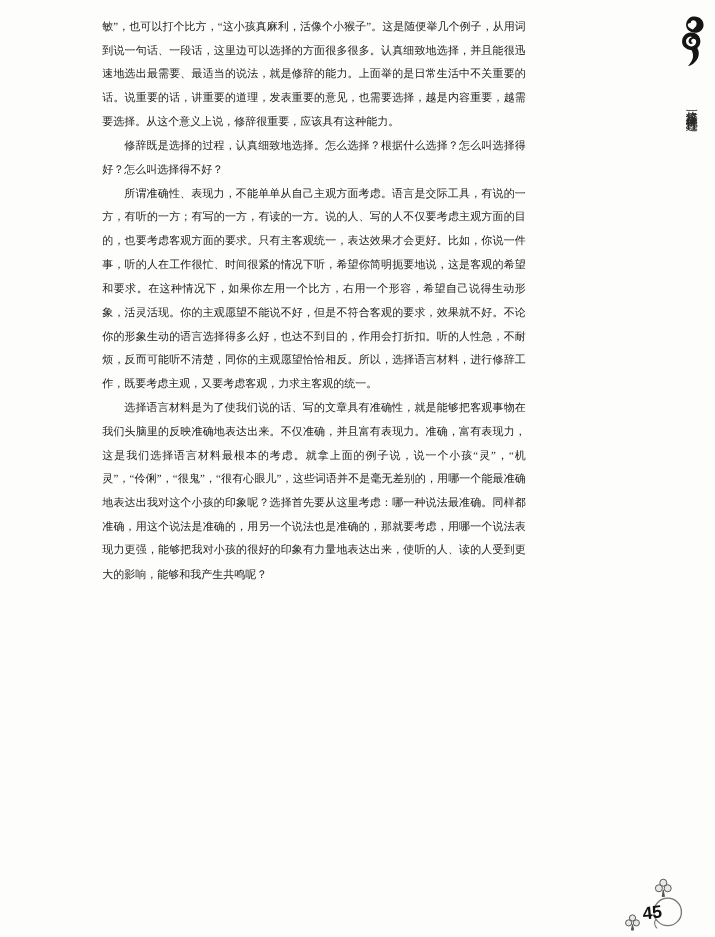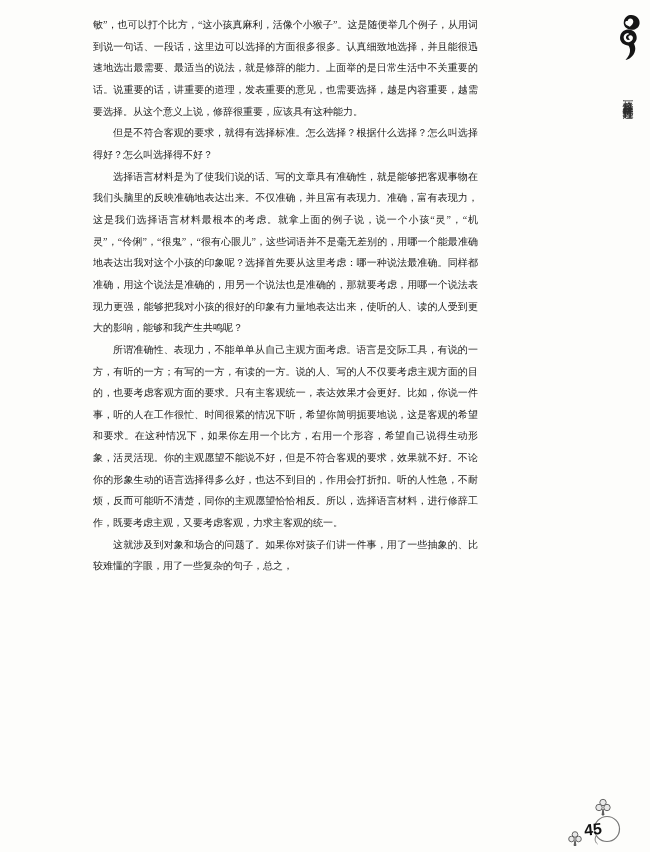--- a/index.html
+++ b/index.html
@@ -65,24 +65,23 @@
   }
   .footer-ornament svg { display: block; }
 </style>
 </head>
 <body>
 
 <div class="book-page">
 
   <div class="body-text">
     <p class="continuation">敏”，也可以打个比方，“这小孩真麻利，活像个小猴子”。这是随便举几个例子，从用词到说一句话、一段话，这里边可以选择的方面很多很多。认真细致地选择，并且能很迅速地选出最需要、最适当的说法，就是修辞的能力。上面举的是日常生活中不关重要的话。说重要的话，讲重要的道理，发表重要的意见，也需要选择，越是内容重要，越需要选择。从这个意义上说，修辞很重要，应该具有这种能力。</p>
-    <p>但是不符合客观的要求，就得有选择标准。怎么选择？根据什么选择？怎么叫选择得好？怎么叫选择得不好？</p>
+    <p>修辞既是选择的过程，认真细致地选择。怎么选择？根据什么选择？怎么叫选择得好？怎么叫选择得不好？</p>
+    <p>所谓准确性、表现力，不能单单从自己主观方面考虑。语言是交际工具，有说的一方，有听的一方；有写的一方，有读的一方。说的人、写的人不仅要考虑主观方面的目的，也要考虑客观方面的要求。只有主客观统一，表达效果才会更好。比如，你说一件事，听的人在工作很忙、时间很紧的情况下听，希望你简明扼要地说，这是客观的希望和要求。在这种情况下，如果你左用一个比方，右用一个形容，希望自己说得生动形象，活灵活现。你的主观愿望不能说不好，但是不符合客观的要求，效果就不好。不论你的形象生动的语言选择得多么好，也达不到目的，作用会打折扣。听的人性急，不耐烦，反而可能听不清楚，同你的主观愿望恰恰相反。所以，选择语言材料，进行修辞工作，既要考虑主观，又要考虑客观，力求主客观的统一。</p>
     <p>选择语言材料是为了使我们说的话、写的文章具有准确性，就是能够把客观事物在我们头脑里的反映准确地表达出来。不仅准确，并且富有表现力。准确，富有表现力，这是我们选择语言材料最根本的考虑。就拿上面的例子说，说一个小孩“灵”，“机灵”，“伶俐”，“很鬼”，“很有心眼儿”，这些词语并不是毫无差别的，用哪一个能最准确地表达出我对这个小孩的印象呢？选择首先要从这里考虑：哪一种说法最准确。同样都准确，用这个说法是准确的，用另一个说法也是准确的，那就要考虑，用哪一个说法表现力更强，能够把我对小孩的很好的印象有力量地表达出来，使听的人、读的人受到更大的影响，能够和我产生共鸣呢？</p>
-    <p>所谓准确性、表现力，不能单单从自己主观方面考虑。语言是交际工具，有说的一方，有听的一方；有写的一方，有读的一方。说的人、写的人不仅要考虑主观方面的目的，也要考虑客观方面的要求。只有主客观统一，表达效果才会更好。比如，你说一件事，听的人在工作很忙、时间很紧的情况下听，希望你简明扼要地说，这是客观的希望和要求。在这种情况下，如果你左用一个比方，右用一个形容，希望自己说得生动形象，活灵活现。你的主观愿望不能说不好，但是不符合客观的要求，效果就不好。不论你的形象生动的语言选择得多么好，也达不到目的，作用会打折扣。听的人性急，不耐烦，反而可能听不清楚，同你的主观愿望恰恰相反。所以，选择语言材料，进行修辞工作，既要考虑主观，又要考虑客观，力求主客观的统一。</p>
-    <p>这就涉及到对象和场合的问题了。如果你对孩子们讲一件事，用了一些抽象的、比较难懂的字眼，用了一些复杂的句子，总之，</p>
   </div>
 
   <div class="top-ornament">
     <svg width="26" height="52" viewBox="0 0 26 52" xmlns="http://www.w3.org/2000/svg">
       <g fill="#151515">
 
         <path fill-rule="evenodd" d="M14 1c5.5-.8 10 3.2 9.6 8.2-.4 4.8-5 7.4-9.6 6.4-4-.9-6.8-3.8-6.2-7.9C8.3 4.3 10.8 1.5 14 1zm.4 3.4c-1.6 0-2.6 1.2-2.4 2.5-1.3-.4-2.7.4-2.8 1.9-.1 1.8 1.8 2.8 4.6 4 2.1-1.9 3.6-3.4 3.5-5.3-.1-1.9-1.4-3.1-2.9-3.1z"></path>
 
         <path fill-rule="evenodd" d="M11.5 15.5c5.5-.5 9.5 3.4 9.2 8.4-.3 5.2-5 8.3-10 7.3-4.6-.9-7.4-4.6-6.5-9 .8-3.8 3.7-6.4 7.3-6.7zm.6 3.6c-2.7.2-4.6 2.3-4.4 4.9.2 2.7 2.6 4.5 5.3 4.2 2.4-.3 4.1-2.2 3.9-4.6-.1-1.4-1.2-2.5-2.6-2.4-1.2.1-2 1-1.9 2.2.1.9.8 1.5 1.7 1.5-.4.8-1.3 1.2-2.2 1-1.3-.2-2.1-1.4-1.9-2.8.2-1.6 1.4-2.7 3-2.9-.2-.4-.5-.8-.9-1.1z"></path>
 

